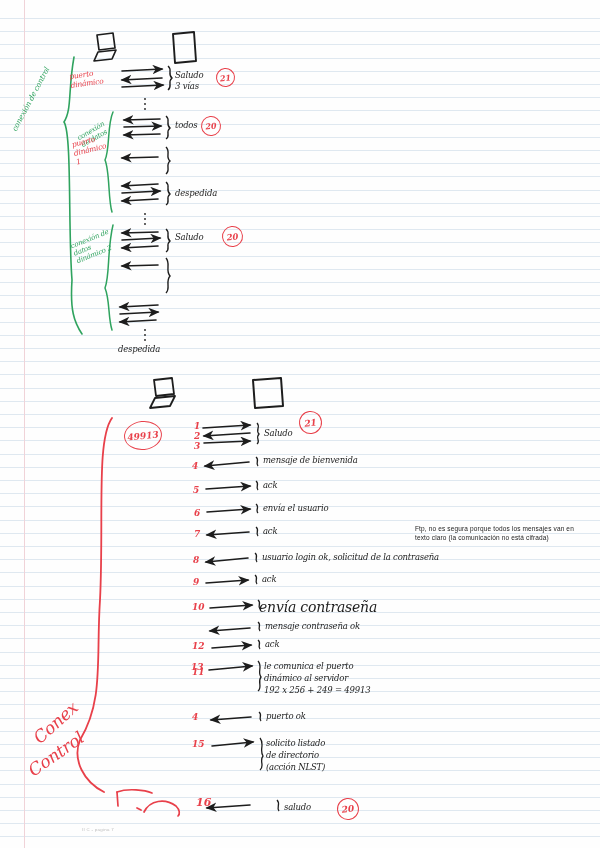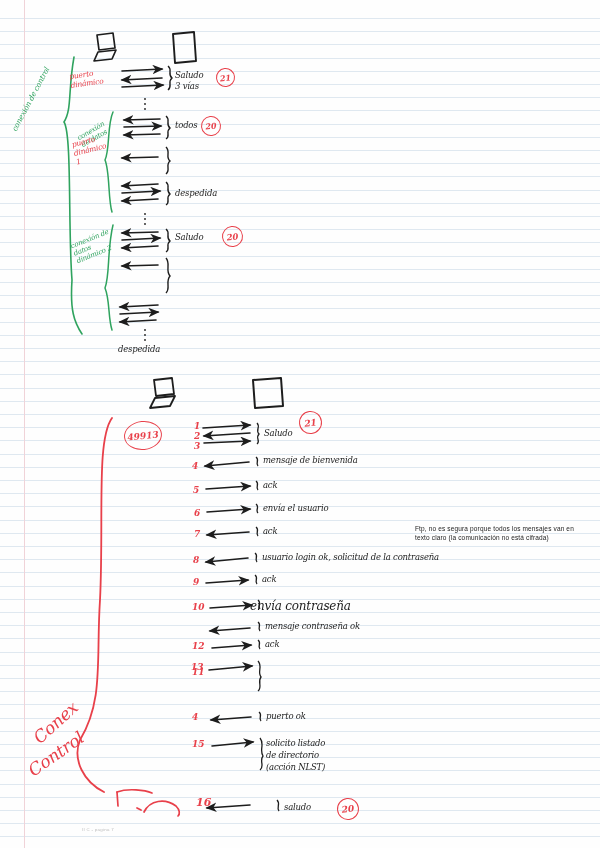--- a/index.html
+++ b/index.html
@@ -374,23 +374,26 @@
   <div class="step-num" style="left:192px;top:739px;">15</div>
   <div class="step-num" style="left:196px;top:796px;font-size:11px;">16</div>
 
   <div class="ink hand black" style="left:264px;top:428px;font-size:8.5px;">Saludo</div>
   <div class="ink hand black" style="left:263px;top:455px;font-size:8.5px;">mensaje de bienvenida</div>
   <div class="ink hand black" style="left:263px;top:480px;font-size:8.5px;">ack</div>
   <div class="ink hand black" style="left:263px;top:503px;font-size:8.5px;">envía el usuario</div>
   <div class="ink hand black" style="left:263px;top:526px;font-size:8.5px;">ack</div>
   <div class="ink hand black" style="left:262px;top:552px;font-size:8.5px;">usuario login ok, solicitud de la contraseña</div>
   <div class="ink hand black" style="left:262px;top:574px;font-size:8.5px;">ack</div>
-  <div class="ink hand black" style="left:250px;top:599px;font-size:12px;">envía contraseña</div>
+  <div class="ink hand black" style="left:259px;top:599px;font-size:14px;">envía contraseña</div>
   <div class="ink hand black" style="left:265px;top:621px;font-size:8.5px;">mensaje contraseña ok</div>
   <div class="ink hand black" style="left:265px;top:639px;font-size:8.5px;">ack</div>
+  <div class="ink hand black" style="left:264px;top:660px;font-size:8.5px;line-height:12px;">le comunica el puerto
+dinámico al servidor
+192 x 256 + 249 = 49913</div>
   <div class="ink hand black" style="left:266px;top:711px;font-size:8.5px;">puerto ok</div>
   <div class="ink hand black" style="left:266px;top:737px;font-size:8.5px;line-height:12px;">solicito listado
 de directorio
 (acción NLST)</div>
   <div class="ink hand black" style="left:284px;top:802px;font-size:8.5px;">saludo</div>
 
   <div class="circled" style="left:299px;top:411px;width:21px;height:21px;font-size:9px;">21</div>
   <div class="circled" style="left:337px;top:798px;width:20px;height:20px;font-size:9px;">20</div>
 
   <div class="typed" style="left:415px;top:524px;width:185px;">Ftp, no es segura porque todos los mensajes van en

